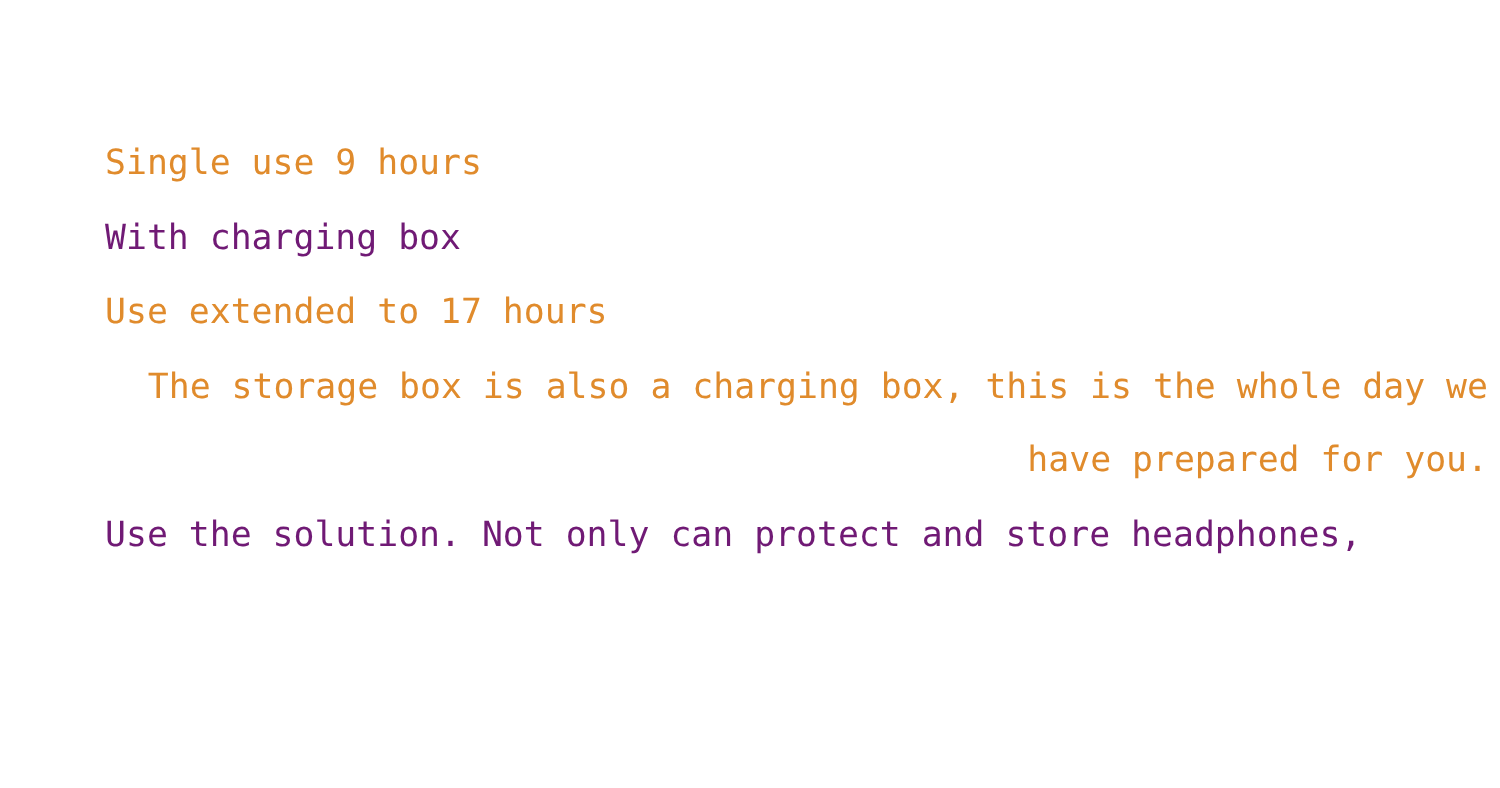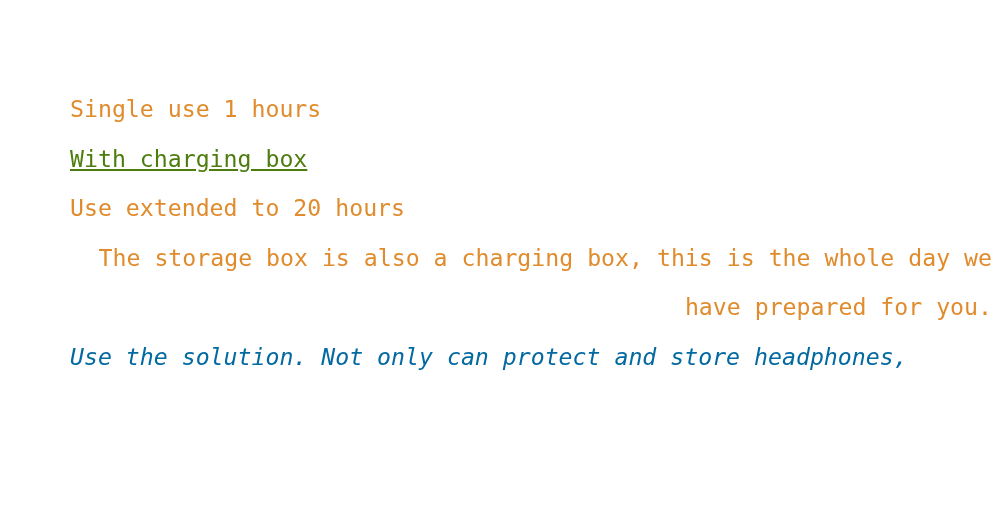--- a/index.html
+++ b/index.html
@@ -56,26 +56,26 @@
     text-align: right;
   }
 </style>
 </head>
 <body style="background: rgb(255, 255, 255);">
 
 <div id="page" style="background: rgb(255, 255, 255);">
 
   <div id="description-block">
 
-    <p class="desc-line" style="color: rgb(224, 139, 44);">Single use 1 hours</p>
+    <p class="desc-line" style="color: rgb(224, 139, 44);">Single use 9 hours</p>
 
-    <p class="desc-line" style="color: #4d7c0f; text-decoration: underline;">With charging box</p>
+    <p class="desc-line" style="color: #701a75;">With charging box</p>
 
-    <p class="desc-line" style="color: rgb(224, 139, 44);">Use extended to 20 hours</p>
+    <p class="desc-line" style="color: rgb(224, 139, 44);">Use extended to 17 hours</p>
 
     <p class="desc-line wrapping" style="color: rgb(224, 139, 44);">The storage box is also a charging box, this is the whole day we have prepared for you.</p>
 
-    <p class="desc-line" style="color: #0369a1; font-style: italic;">Use the solution. Not only can protect and store headphones,</p>
+    <p class="desc-line" style="color: #701a75;">Use the solution. Not only can protect and store headphones,</p>
 
 
   </div>
 
 </div>
 
 </body></html>

